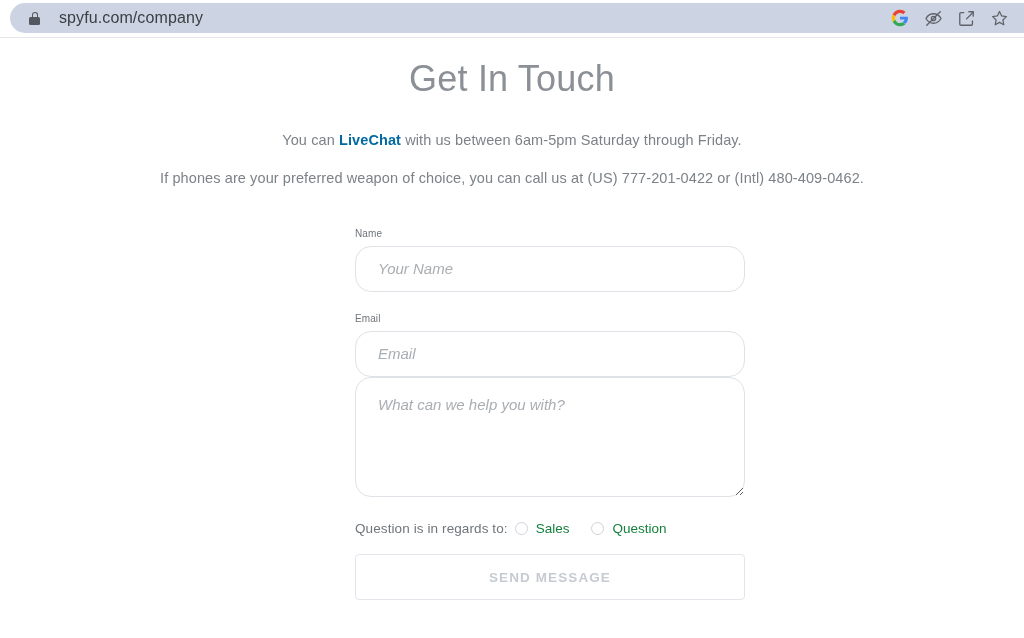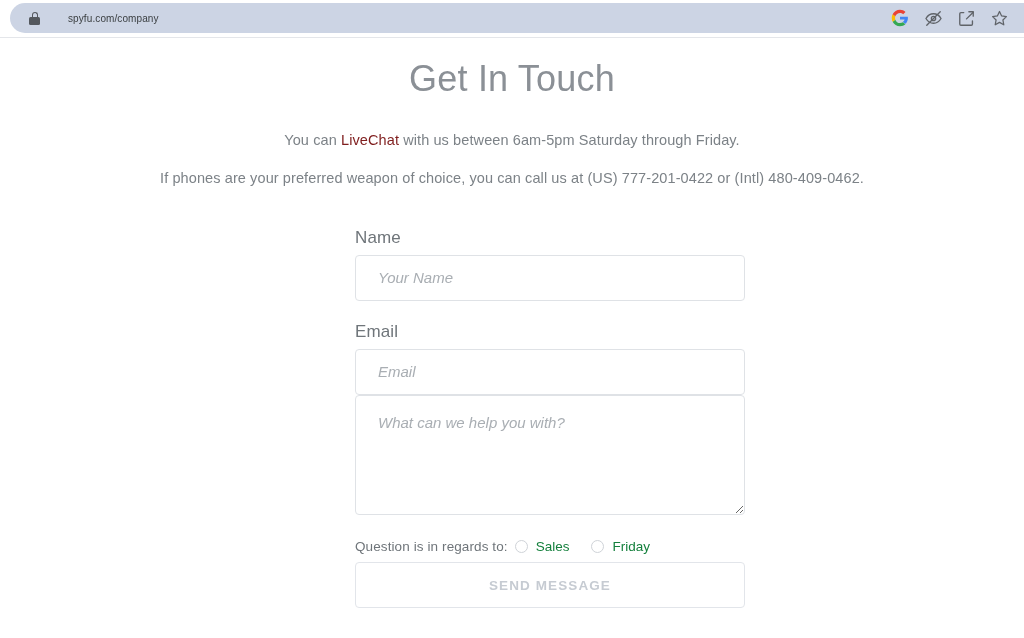--- a/index.html
+++ b/index.html
@@ -57,22 +57,22 @@
   .lock-icon .body {
     position: absolute;
     left: 0;
     bottom: 0;
     width: 11px;
     height: 8px;
     background: #54585e;
     border-radius: 1.5px;
   }
   .omnibox-url {
-    margin-left: 28px;
-    font-size: 10px;
+    margin-left: 19px;
+    font-size: 16px;
     color: #3c4043;
     letter-spacing: .1px;
     white-space: nowrap;
   }
   .omnibox-actions {
     margin-left: auto;
     display: flex;
     align-items: center;
     gap: 11px;
     padding-right: 14px;
@@ -105,42 +105,43 @@
   }
   .intro {
     text-align: center;
     color: #7c8287;
     font-size: 14.5px;
     letter-spacing: .1px;
   }
   .intro.line1 { margin: 32px 0 0 0; }
   .intro.line2 { margin: 22px 0 0 0; }
   .live-chat-link {
-    color: #7f1d1d;
+    color: #0369a1;
     text-decoration: none;
+    font-weight: bold;
   }
 
   .contact-form {
     width: 390px;
     margin: 42px 0 0 355px;
   }
   .field-label {
-    font-size: 17px;
+    font-size: 10px;
     color: #6f757a;
     margin-bottom: 7px;
     letter-spacing: .1px;
   }
   .field-label.spaced { margin-top: 21px; }
 
   .text-input,
   .text-area {
     width: 390px;
     box-sizing: border-box;
     border: 1px solid #dfe2e6;
-    border-radius: 4px;
+    border-radius: 16px;
     background: #ffffff;
     font-family: "Liberation Sans", sans-serif;
     font-size: 15px;
     color: #4a4f54;
     padding: 0 0 0 22px;
     outline: none;
   }
   .text-input { height: 46px; line-height: 46px; }
   .text-area {
     height: 120px;
@@ -177,21 +178,21 @@
     background: #fff;
     box-sizing: border-box;
     margin-right: 8px;
     flex: 0 0 auto;
   }
   .radio-text { color: #15803d; font-size: 13.5px; }
 
   .send-button {
     width: 390px;
     height: 46px;
-    margin-top: 8px;
+    margin-top: 18px;
     background: #ffffff;
     border: 1px solid #e2e5ea;
     border-radius: 4px;
     color: #c6cbd2;
     font-family: "Liberation Sans", sans-serif;
     font-size: 13.5px;
     font-weight: 700;
     letter-spacing: 1.1px;
     cursor: default;
   }
@@ -269,20 +270,20 @@
     <div class="regards-row">
       <span class="regards-label">Question is in regards to:</span>
 
       <span class="radio-option">
         <span class="radio-dot"></span>
         <span class="radio-text">Sales</span>
       </span>
 
       <span class="radio-option">
         <span class="radio-dot"></span>
-        <span class="radio-text">Friday</span>
+        <span class="radio-text">Question</span>
       </span>
     </div>
 
     <button class="send-button">SEND MESSAGE</button>
 
   </div>
 </div>
 
 </body></html>

